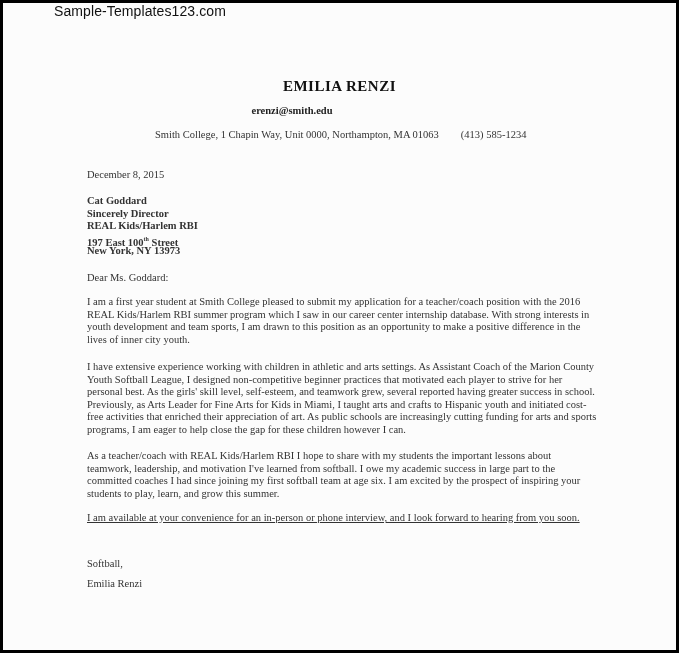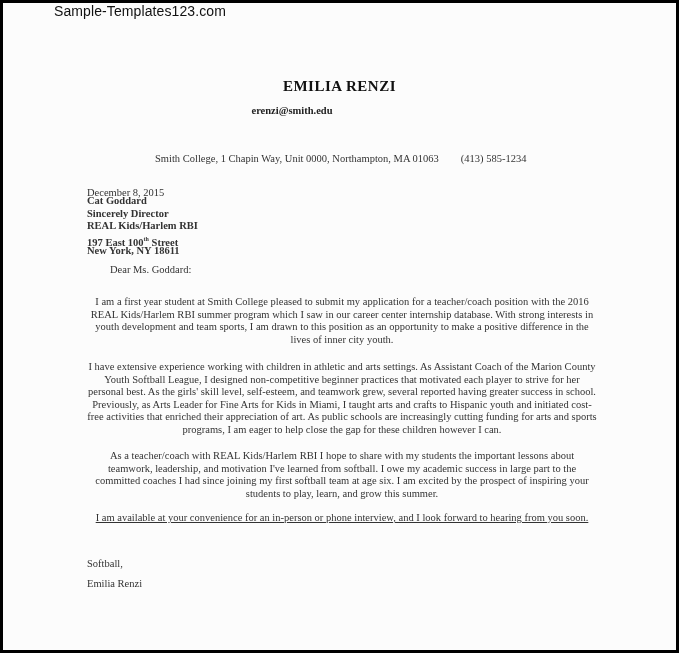--- a/index.html
+++ b/index.html
@@ -29,29 +29,28 @@
     position:absolute; left:0; width:679px; top:78px; text-align:center;
     font-weight:bold; font-size:15px; letter-spacing:0.5px; color:#111;
   }
   .email {
     position:absolute; left:0; width:584px; top:105px; text-align:center;
     font-weight:bold; font-size:10.5px; color:#222;
   }
   .address {
     position:absolute; left:155px; top:129px; font-size:10.5px; color:#333;
     white-space:pre;
-    margin-top:24px;
   }
   .address .phone { margin-left:22px; }
   .block { position:absolute; left:87px; font-size:10.5px; line-height:12.6px; color:#333; }
-  .date { top:169px;margin-top:18px; }
+  .date { top:169px; }
   .recipient { top:195px; }
   .recipient div { height:12.6px;font-weight:bold; }
-  .salutation { top:264px;margin-left:23px; }
-  .para { width:510px; text-align:center; }
+  .salutation { top:272px; }
+  .para { width:510px; text-align:left; }
   .p1 { top:296px; }
   .p2 { top:361px; }
   .p3 { top:450px; }
   .p4 { top:512px;text-decoration:underline; }
   .closing { top:558px; }
   .signature { top:578px; }
   sup { font-size:6px; }
 </style>
 </head>
 <body>
@@ -64,21 +63,21 @@
   <div class="email">erenzi@smith.edu</div>
   <div class="address"><span>Smith College, 1 Chapin Way, Unit 0000, Northampton, MA 01063</span><span class="phone">(413) 585-1234</span></div>
 
   <div class="block date">December 8, 2015</div>
 
   <div class="block recipient">
     <div>Cat Goddard</div>
     <div>Sincerely Director</div>
     <div>REAL Kids/Harlem RBI</div>
     <div><span>197 East 100</span><sup>th</sup><span> Street</span></div>
-    <div>New York, NY  18611</div>
+    <div>New York, NY  13973</div>
   </div>
 
   <div class="block salutation">Dear Ms. Goddard:</div>
 
   <div class="block para p1">I am a first year student at Smith College pleased to submit my application for a teacher/coach position with the 2016 REAL Kids/Harlem RBI summer program which I saw in our career center internship database. With strong interests in youth development and team sports, I am drawn to this position as an opportunity to make a positive difference in the lives of inner city youth.</div>
   <div class="block para p2">I have extensive experience working with children in athletic and arts settings.  As Assistant Coach of the Marion County Youth Softball League, I designed non-competitive beginner practices that motivated each player to strive for her personal best.  As the girls' skill level, self-esteem, and teamwork grew, several reported having greater success in school.  Previously, as Arts Leader for Fine Arts for Kids in Miami, I taught arts and crafts to Hispanic youth and initiated cost-free activities that enriched their appreciation of art.  As public schools are increasingly cutting funding for arts and sports programs, I am eager to help close the gap for these children however I can.</div>
   <div class="block para p3">As a teacher/coach with REAL Kids/Harlem RBI I hope to share with my students the important lessons about teamwork, leadership, and motivation I've learned from softball.  I owe my academic success in large part to the committed coaches I had since joining my first softball team at age six.  I am excited by the prospect of inspiring your students to play, learn, and grow this summer.</div>
   <div class="block para p4">I am available at your convenience for an in-person or phone interview, and I look forward to hearing from you soon.</div>
 
   <div class="block closing">Softball,</div>

